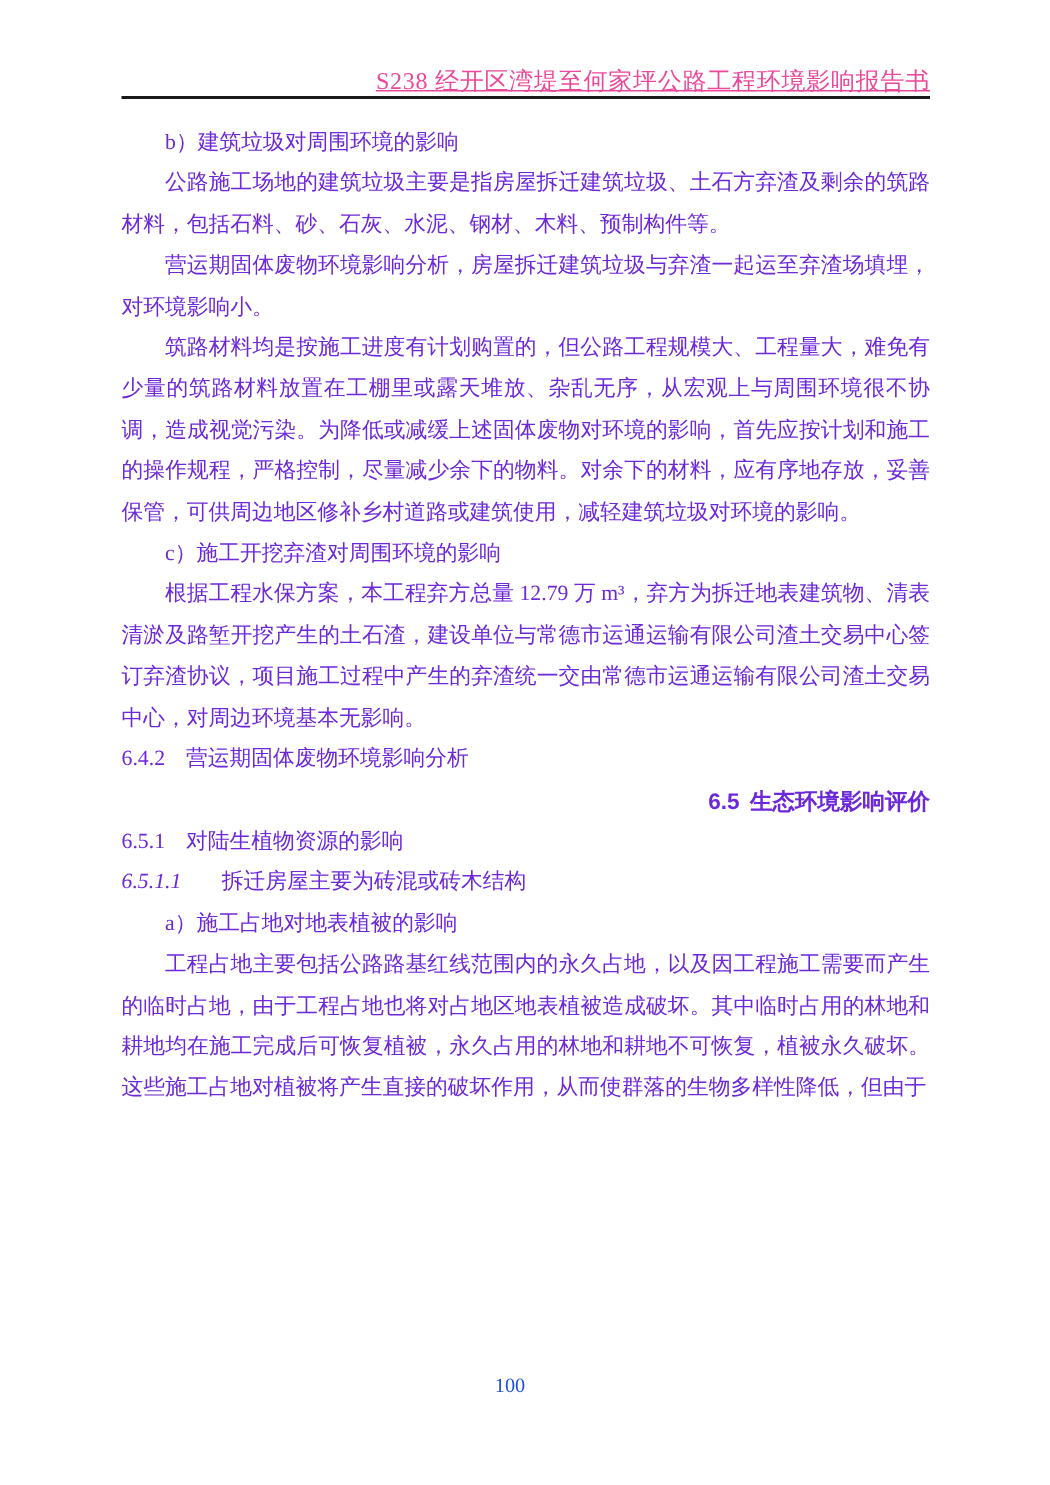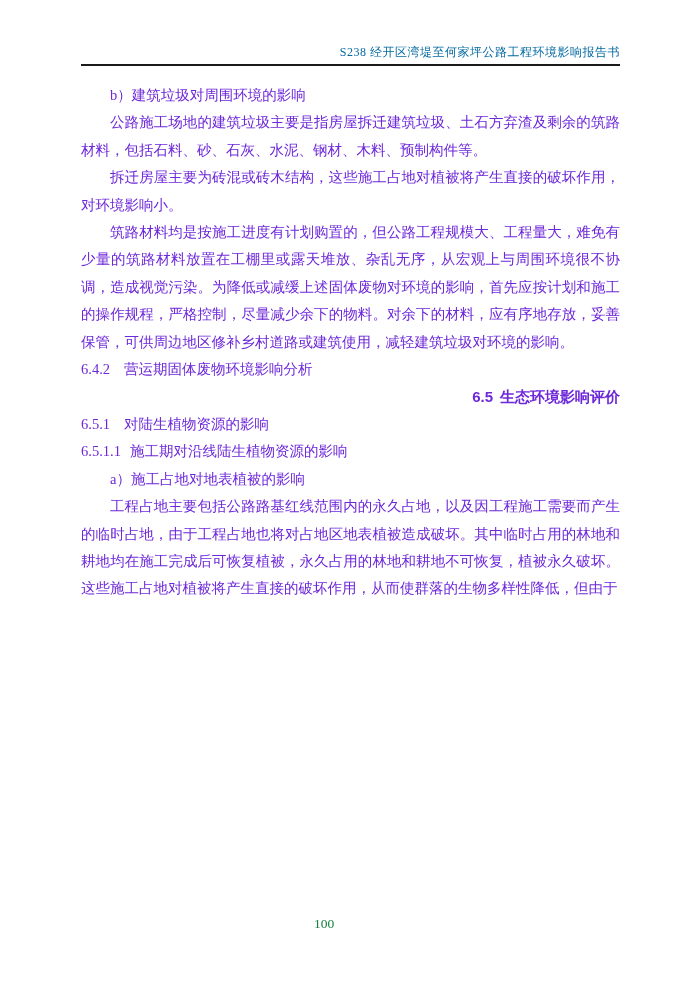--- a/index.html
+++ b/index.html
@@ -15,24 +15,25 @@
     font-family: "Liberation Serif", serif;
     color: #1a1a1a;
     overflow: hidden;
   }
   .page-header {
     position: absolute;
     top: 44px;
     left: 81px;
     width: 539px;
     text-align: right;
-    font-size: 12px;
+    font-size: 16px;
     letter-spacing: 0.5px;
-    color: #0369a1;
+    color: #ec4899;
     white-space: nowrap;
+    text-decoration: underline;
   }
   .header-rule {
     position: absolute;
     top: 64px;
     left: 81px;
     width: 539px;
     height: 2px;
     background: #1a1a1a;
   }
   .content {
@@ -56,79 +57,83 @@
     text-indent: 2em;
   }
   .heading-l3, .heading-l4 {
     text-align: left;
   }
   .heading-l3 .heading-num {
     margin-right: 14px;
     margin-top: 30px;
   }
   .heading-l4 .heading-num {
-    margin-right: 9px;
+    margin-right: 27px;
+    font-style: italic;
   }
   .heading-l2 {
     font-family: "Liberation Sans", sans-serif;
     font-weight: bold;
     font-size: 15px;
     text-align: right;
   }
   .heading-l2 .heading-num {
     margin-right: 7px;
   }
   .page-footer {
     position: absolute;
     top: 916px;
     left: 0;
     width: 648px;
     text-align: center;
     font-size: 13.5px;
-    color: #15803d;
+    color: #1d4ed8;
+    padding-left: 16px;
   }
 </style>
 </head>
 <body>
 
 <div class="page">
 
   <div class="page-header">
     <span>S238 经开区湾堤至何家坪公路工程环境影响报告书</span>
   </div>
 
   <div class="header-rule"></div>
 
   <div class="content">
 
     <p class="subitem">b）建筑垃圾对周围环境的影响</p>
 
     <p class="para">公路施工场地的建筑垃圾主要是指房屋拆迁建筑垃圾、土石方弃渣及剩余的筑路材料，包括石料、砂、石灰、水泥、钢材、木料、预制构件等。</p>
 
-    <p class="para">拆迁房屋主要为砖混或砖木结构，这些施工占地对植被将产生直接的破坏作用，对环境影响小。</p>
+    <p class="para">营运期固体废物环境影响分析，房屋拆迁建筑垃圾与弃渣一起运至弃渣场填埋，对环境影响小。</p>
 
     <p class="para">筑路材料均是按施工进度有计划购置的，但公路工程规模大、工程量大，难免有少量的筑路材料放置在工棚里或露天堆放、杂乱无序，从宏观上与周围环境很不协调，造成视觉污染。为降低或减缓上述固体废物对环境的影响，首先应按计划和施工的操作规程，严格控制，尽量减少余下的物料。对余下的材料，应有序地存放，妥善保管，可供周边地区修补乡村道路或建筑使用，减轻建筑垃圾对环境的影响。</p>
 
+    <p class="subitem">c）施工开挖弃渣对周围环境的影响</p>
 
+    <p class="para">根据工程水保方案，本工程弃方总量 12.79 万 m³，弃方为拆迁地表建筑物、清表清淤及路堑开挖产生的土石渣，建设单位与常德市运通运输有限公司渣土交易中心签订弃渣协议，项目施工过程中产生的弃渣统一交由常德市运通运输有限公司渣土交易中心，对周边环境基本无影响。</p>
 
     <p class="heading-l3">
       <span class="heading-num">6.4.2</span><span>营运期固体废物环境影响分析</span>
     </p>
 
 
     <p class="heading-l2">
       <span class="heading-num">6.5</span><span>生态环境影响评价</span>
     </p>
 
     <p class="heading-l3">
       <span class="heading-num">6.5.1</span><span>对陆生植物资源的影响</span>
     </p>
 
     <p class="heading-l4">
-      <span class="heading-num">6.5.1.1</span><span>施工期对沿线陆生植物资源的影响</span>
+      <span class="heading-num">6.5.1.1</span><span>拆迁房屋主要为砖混或砖木结构</span>
     </p>
 
     <p class="subitem">a）施工占地对地表植被的影响</p>
 
     <p class="para">工程占地主要包括公路路基红线范围内的永久占地，以及因工程施工需要而产生的临时占地，由于工程占地也将对占地区地表植被造成破坏。其中临时占用的林地和耕地均在施工完成后可恢复植被，永久占用的林地和耕地不可恢复，植被永久破坏。这些施工占地对植被将产生直接的破坏作用，从而使群落的生物多样性降低，但由于</p>
 
   </div>
 
   <div class="page-footer">
     <span>100</span>

